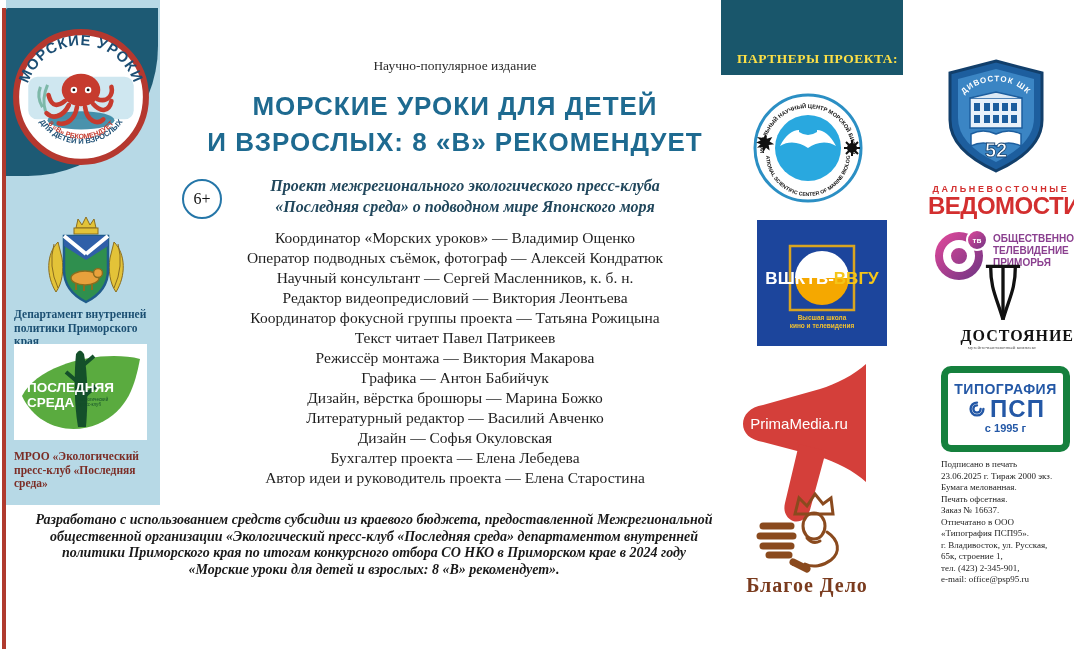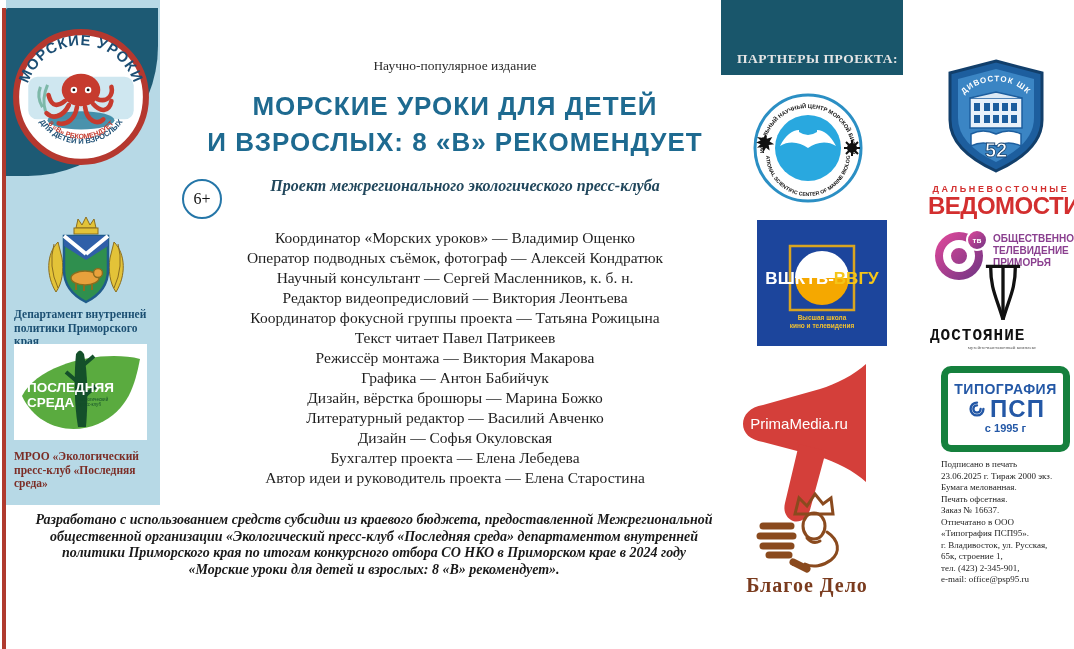--- a/index.html
+++ b/index.html
@@ -34,41 +34,41 @@
   .credits{left:170px;top:228px;width:570px;text-align:center;font-size:15.5px;
            color:#1f1f1f;}
   .credit-line{line-height:20px;}
   .funding{left:24px;top:512px;width:700px;text-align:center;font-style:italic;
            font-weight:bold;font-size:14px;color:#1a1a1a;}
   .funding-line{line-height:16.5px;}
 
   
   .partners-box{left:721px;top:0;width:182px;height:75px;background:#19566b;
                 display:flex;align-items:flex-end;}
-  .partners-title{padding:0 0 8px 16px;color:#e5e5e5;font-weight:bold;font-size:13.5px;
+  .partners-title{padding:0 0 8px 16px;color:#fde047;font-weight:bold;font-size:13.5px;
                   letter-spacing:.5px;}
   .nscmb{left:752px;top:92px;width:112px;height:112px;}
   .vvgu{left:735px;top:220px;width:130px;height:126px;background:#1c459c;margin-left:22px;}
   .prima{left:733px;top:358px;width:140px;height:168px;}
   .blago{left:733px;top:488px;width:148px;height:112px;}
 
   
   .school{left:941px;top:57px;width:110px;height:118px;}
   .vedomosti{left:928px;top:184px;width:146px;text-align:center;}
   .vedomosti-1{color:#d32f2f;font-family:"Liberation Sans",sans-serif;font-weight:bold;
                font-size:9px;letter-spacing:2.6px;}
   .vedomosti-2{color:#d32f2f;font-family:"Liberation Sans",sans-serif;font-weight:bold;
                font-size:24px;letter-spacing:-0.5px;line-height:24px;}
   .otv-mark{left:933px;top:227px;width:56px;height:56px;}
   .otv-text{left:993px;top:233px;width:90px;color:#8a3f8f;font-weight:bold;
             font-family:"Liberation Sans",sans-serif;font-size:10px;}
   .otv-line{line-height:12px;}
   .dost-mark{left:984px;top:262px;width:38px;height:62px;}
-  .dost-title{left:930px;top:327px;width:144px;text-align:left;font-weight:bold;
-              font-size:16px;letter-spacing:1px;color:#111;font-family:Liberation Mono, monospace;}
+  .dost-title{left:930px;top:327px;width:144px;text-align:right;font-weight:bold;
+              font-size:16px;letter-spacing:1px;color:#111;}
   .dost-sub{left:930px;top:345px;width:144px;text-align:center;font-size:5px;color:#555;}
   .psp-box{left:941px;top:366px;width:115px;height:72px;border:7px solid #15803d;
            border-radius:10px;background:#fff;text-align:center;
            font-family:"Liberation Sans",sans-serif;color:#2458a6;font-weight:bold;}
   .psp-line1{font-size:14px;margin-top:8px;letter-spacing:.5px;}
   .psp-name-row{display:flex;align-items:center;justify-content:center;gap:2px;}
   .psp-name{font-size:24px;line-height:24px;letter-spacing:1px;}
   .psp-since{font-size:11px;margin-top:1px;}
   .print-info{left:941px;top:459px;width:133px;font-size:9px;color:#1c1c1c;}
   .print-line{line-height:11.5px;white-space:nowrap;}
@@ -149,20 +149,21 @@
   <div class="abs mroo-label">МРОО «Экологический пресс-клуб «Последняя среда»</div>
 
   <div class="abs edition-note">Научно-популярное издание</div>
   <div class="abs main-title">
     <div>МОРСКИЕ УРОКИ ДЛЯ ДЕТЕЙ</div>
     <div>И ВЗРОСЛЫХ: 8 «В» РЕКОМЕНДУЕТ</div>
   </div>
   <div class="abs age-badge">6+</div>
   <div class="abs subtitle">
     <div>Проект межрегионального экологического пресс-клуба</div>
+    <div>«Последняя среда» о подводном мире Японского моря</div>
   </div>
 
   <div class="abs credits">
       <div class="credit-line">Координатор «Морских уроков» — Владимир Ощенко</div>
       <div class="credit-line">Оператор подводных съёмок, фотограф — Алексей Кондратюк</div>
       <div class="credit-line">Научный консультант — Сергей Масленников, к. б. н.</div>
       <div class="credit-line">Редактор видеопредисловий — Виктория Леонтьева</div>
       <div class="credit-line">Координатор фокусной группы проекта — Татьяна Рожицына</div>
       <div class="credit-line">Текст читает Павел Патрикеев</div>
       <div class="credit-line">Режиссёр монтажа — Виктория Макарова</div>

